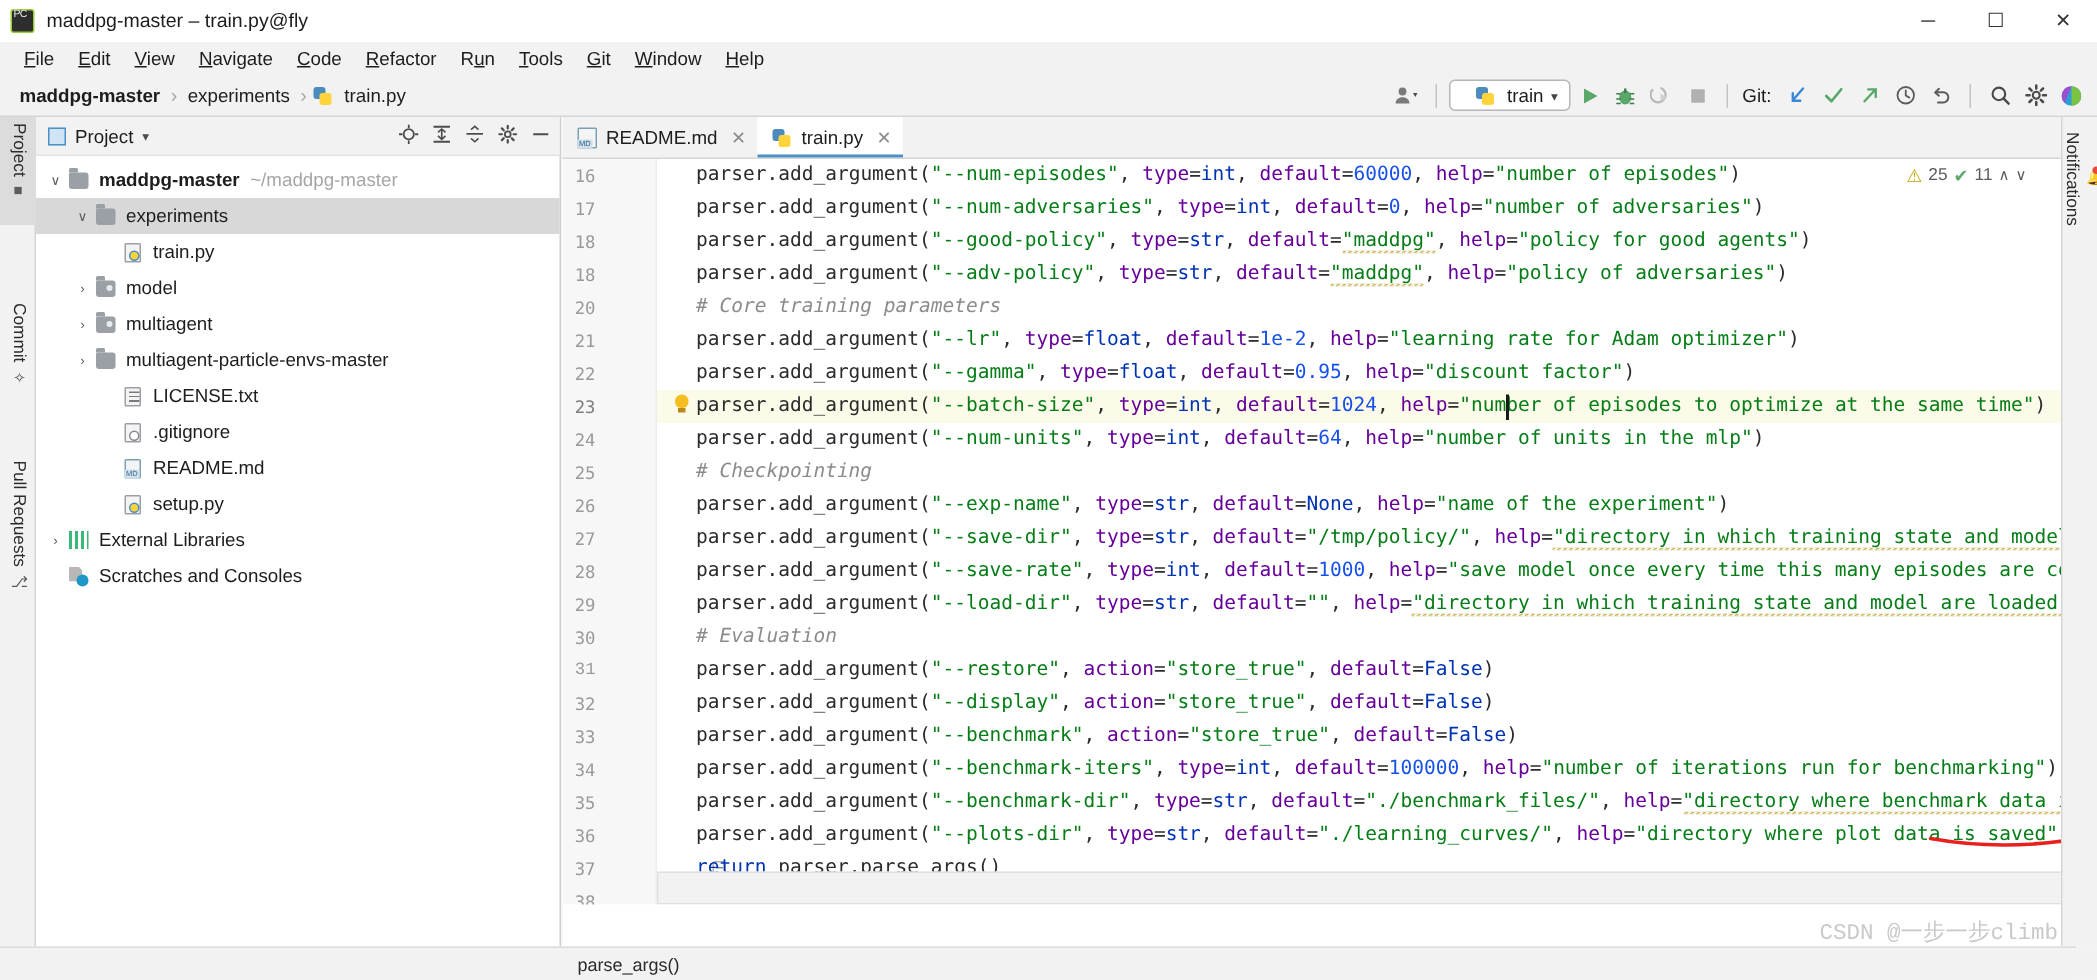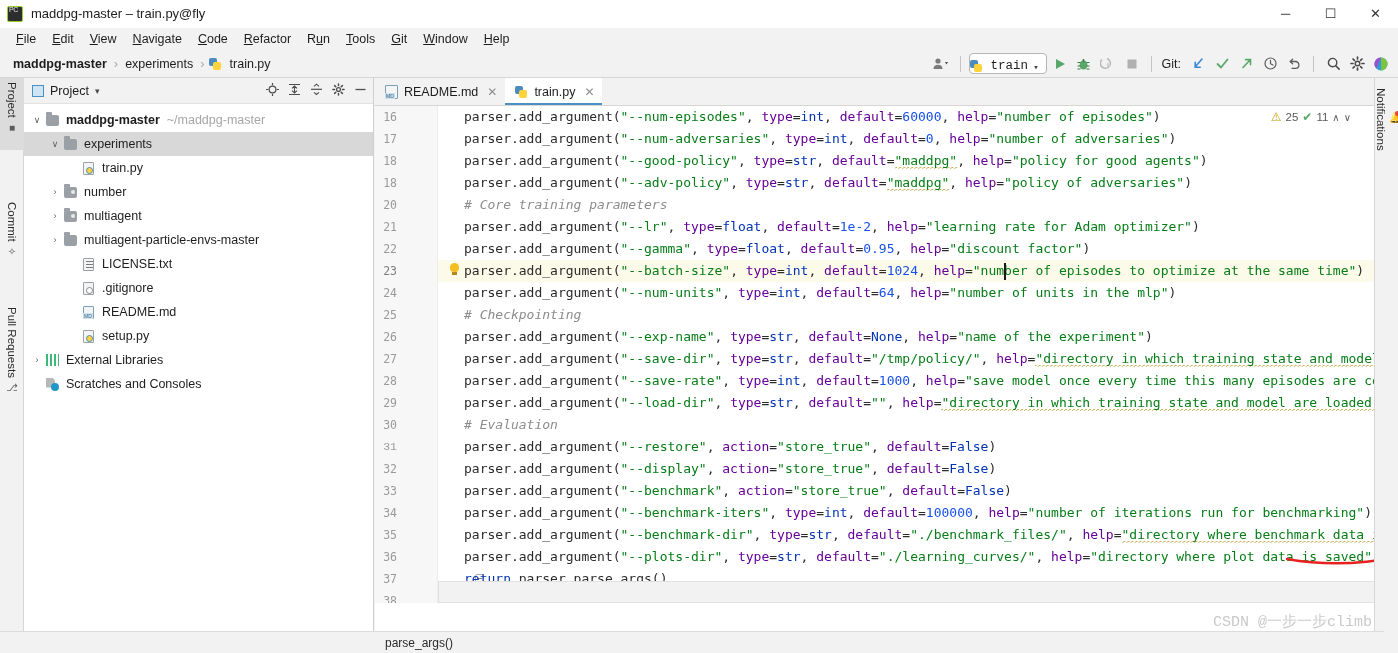--- a/index.html
+++ b/index.html
@@ -67,23 +67,23 @@
   .py-b { left: 4px; top: 5px; width: 8px; height: 8px; background: #ffd43b; }
 
   .toolbar-right {
     margin-left: auto; display: flex; align-items: center; gap: 2px; padding-right: 6px;
   }
   .tb-sep { width: 1px; height: 16px; background: #c4c4c4; margin: 0 6px; }
   .tb-btn {
     width: 22px; height: 22px; display: flex; align-items: center; justify-content: center;
   }
   .run-config {
-    display: flex; align-items: flex-end; gap: 5px;
+    display: flex; align-items: center; gap: 5px;
     border: 1px solid #b6b6b6; border-radius: 4px; background: #fff;
-    height: 21px; padding: 0 7px 0 0; font-size: 12.5px; color: #1d1d1d; font-family: Liberation Mono, monospace;
+    height: 21px; padding: 0 7px 0 17px; font-size: 12.5px; color: #1d1d1d;
   }
   .git-label { font-size: 12.5px; color: #1d1d1d; margin: 0 4px 0 2px; }
 
   
   .left-strip {
     position: absolute; left: 0; top: 78px; width: 24px; height: 553px;
     background: #f2f2f2; border-right: 1px solid #d6d6d6;
   }
   .strip-item {
     position: absolute; left: 0; width: 24px;
@@ -537,21 +537,21 @@
               <span class="pydot"></span>
             </span>
           </span>
           <span class="node-label">train.py</span>
         </div>
         <div class="tree-row" style="padding-left: 24px;">
           <span class="tw">›</span>
           <span class="ti">
             <span class="folder src"></span>
           </span>
-          <span class="node-label">number</span>
+          <span class="node-label">model</span>
         </div>
         <div class="tree-row" style="padding-left: 24px;">
           <span class="tw">›</span>
           <span class="ti">
             <span class="folder src"></span>
           </span>
           <span class="node-label">multiagent</span>
         </div>
         <div class="tree-row" style="padding-left: 24px;">
           <span class="tw">›</span>

